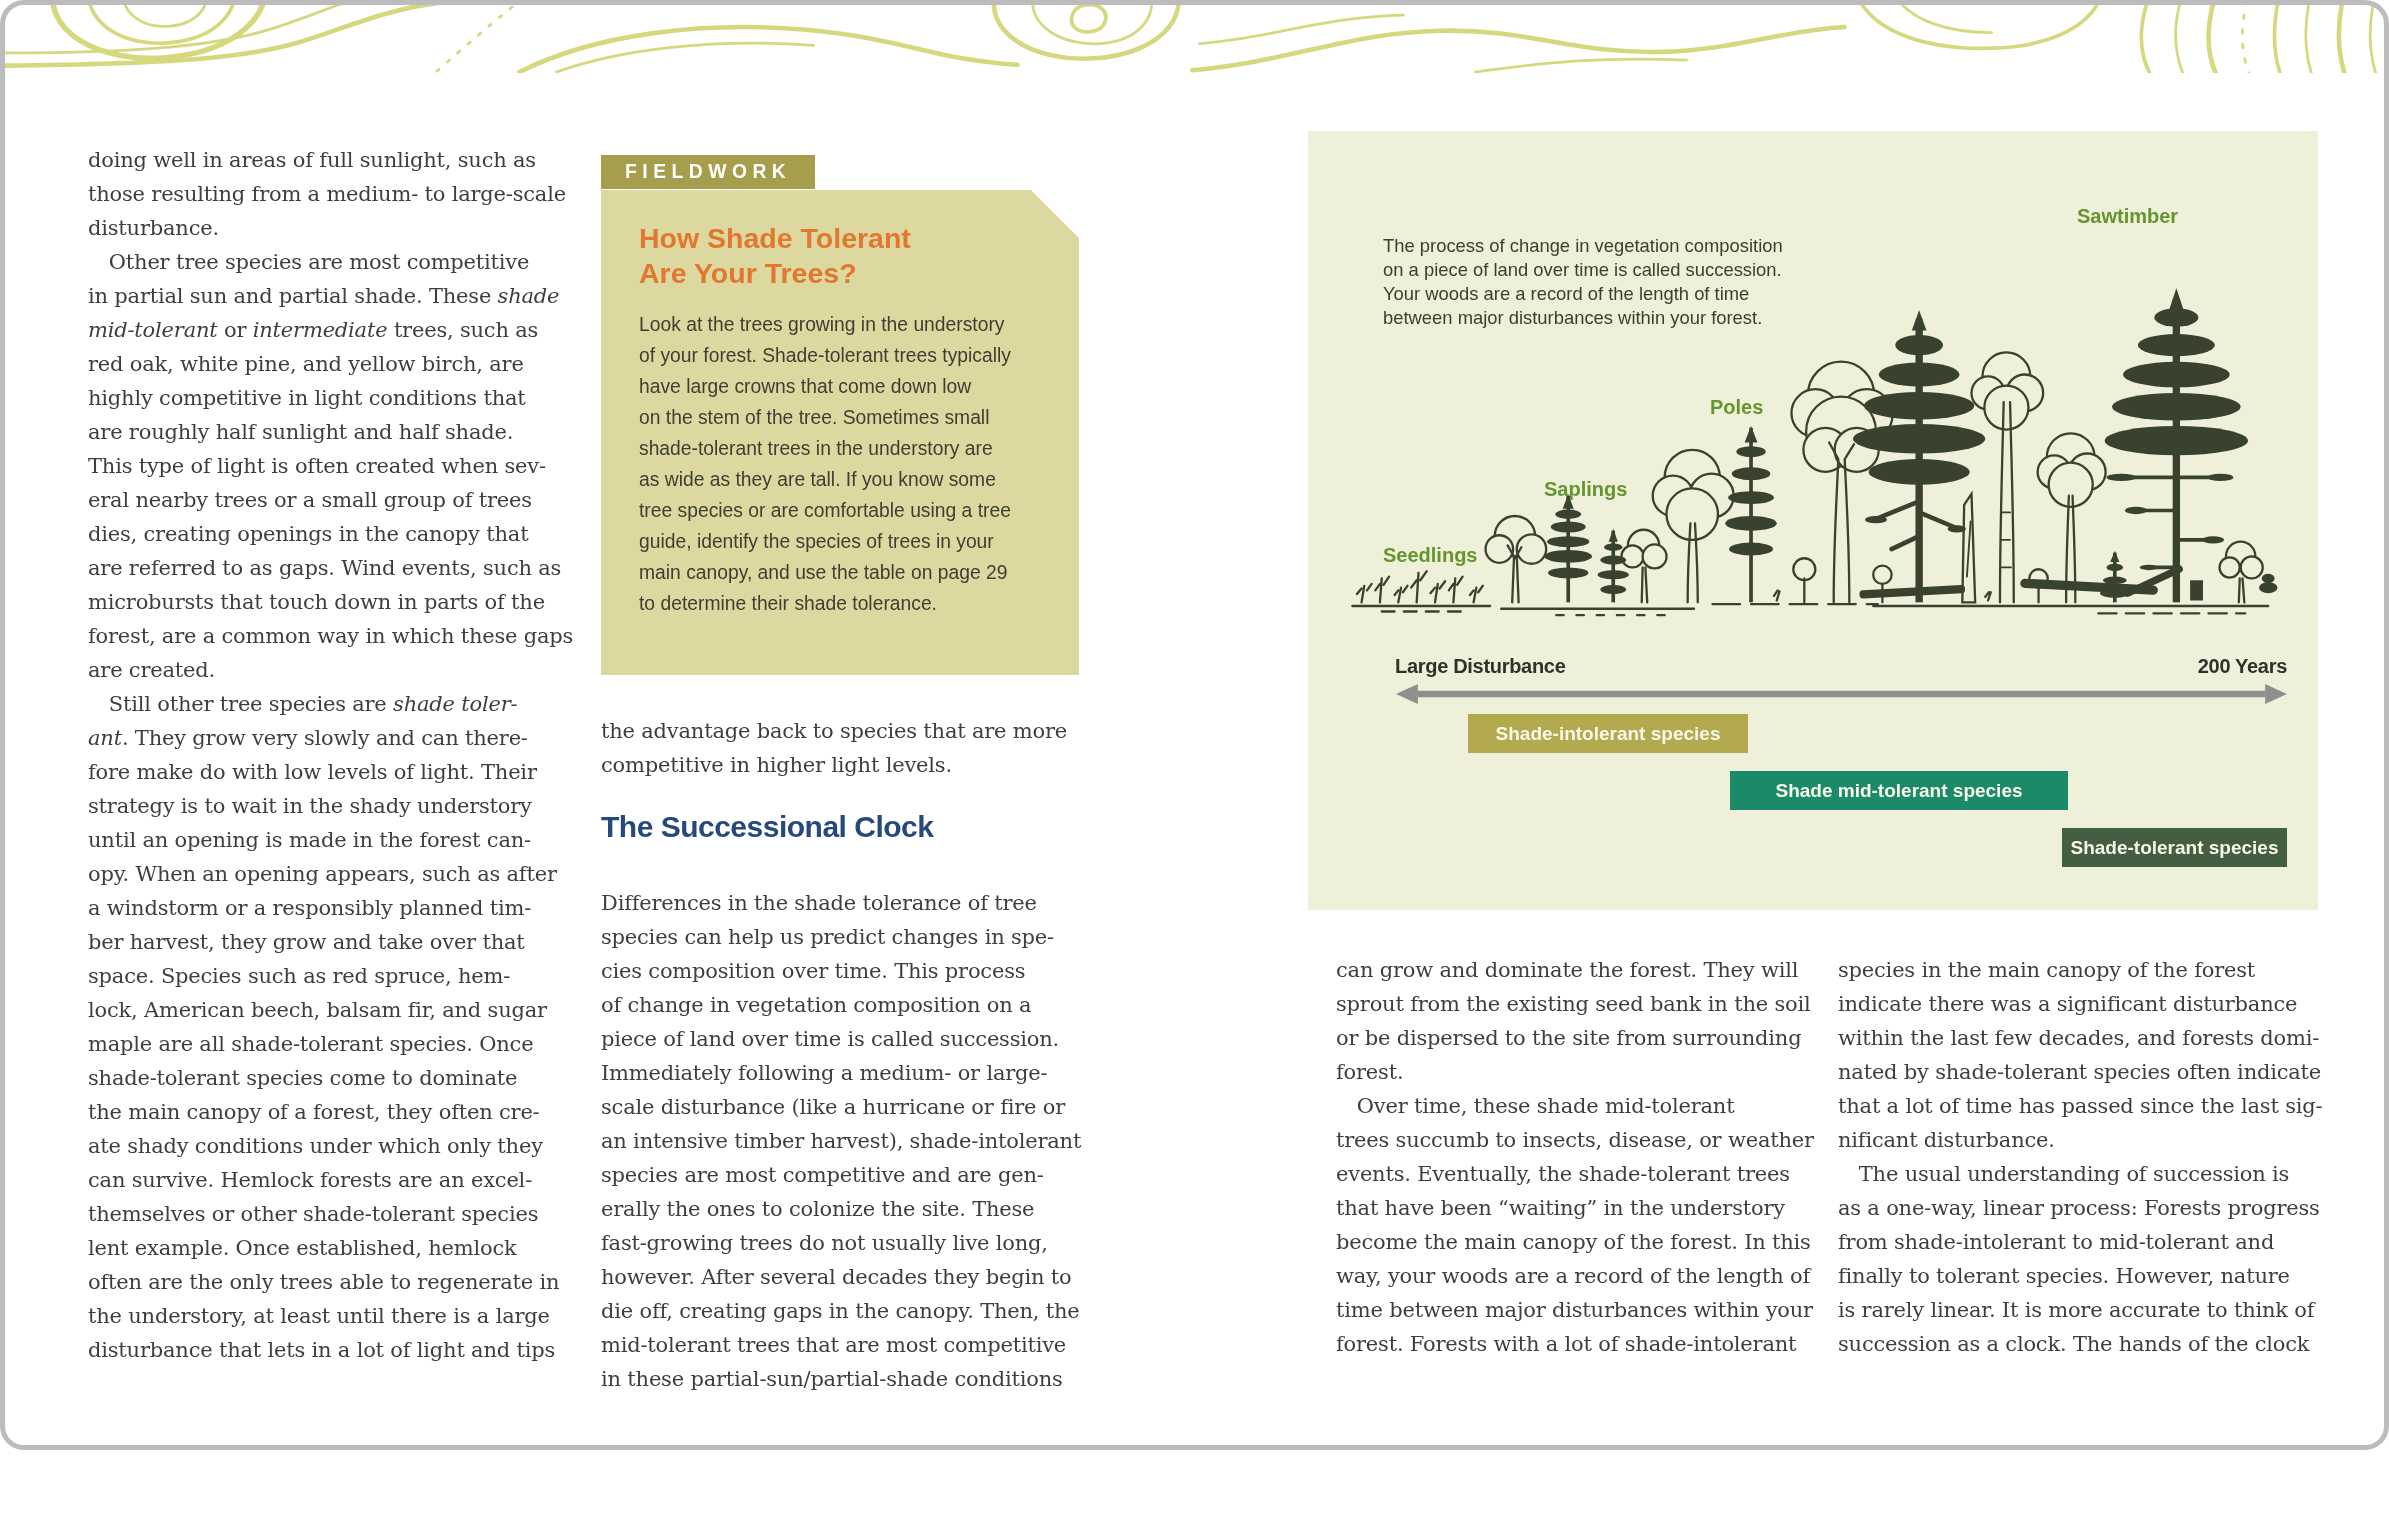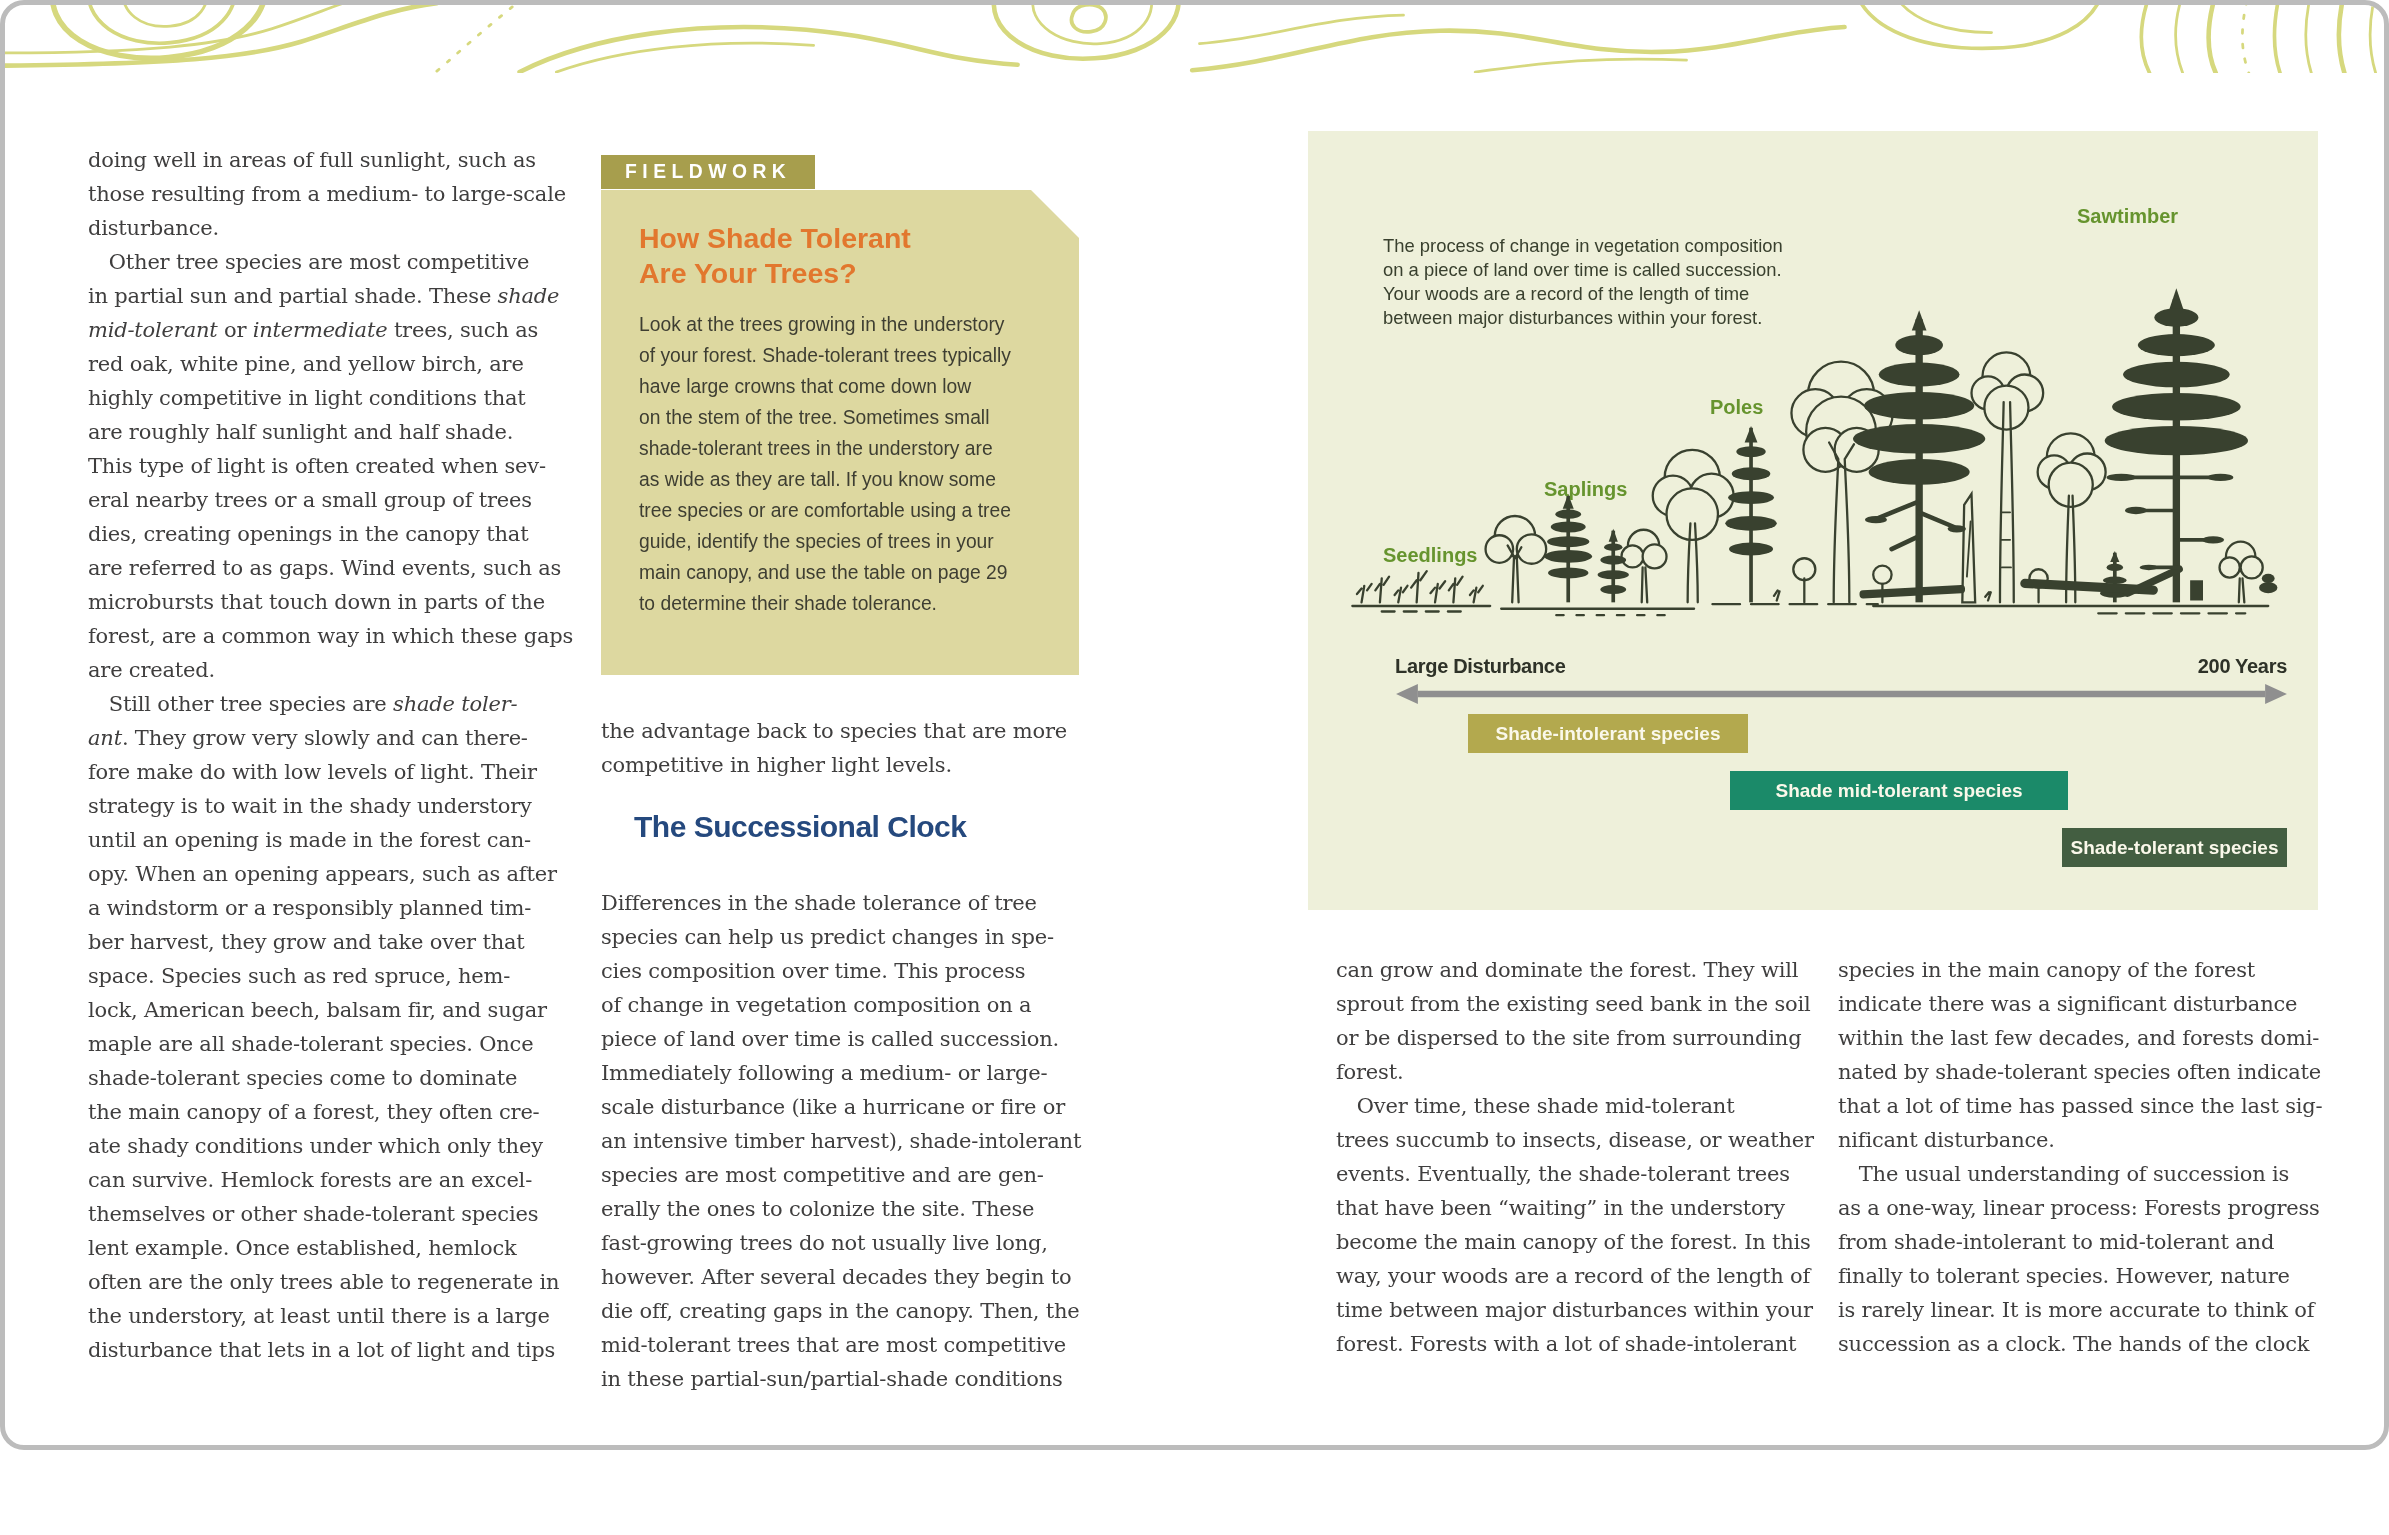--- a/index.html
+++ b/index.html
@@ -132,21 +132,21 @@
         <div class="ln">main canopy, and use the table on page 29</div>
         <div class="ln">to determine their shade tolerance.</div>
       </div>
   </div>
 
   <div class="abs serif-col" style="left:596px;top:709px;width:460px;">
       <div class="ln">the advantage back to species that are more</div>
       <div class="ln">competitive in higher light levels.</div>
     </div>
 
-  <h2 class="abs clock-heading" style="left:629px;top:805px;">The Successional Clock</h2>
+  <h2 class="abs clock-heading" style="left:596px;top:805px;">The Successional Clock</h2>
 
   <div class="abs serif-col" style="left:596px;top:857px;width:460px;margin-top:24px;">
       <div class="ln">Differences in the shade tolerance of tree</div>
       <div class="ln">species can help us predict changes in spe-</div>
       <div class="ln">cies composition over time. This process</div>
       <div class="ln">of change in vegetation composition on a</div>
       <div class="ln">piece of land over time is called succession.</div>
       <div class="ln">Immediately following a medium- or large-</div>
       <div class="ln">scale disturbance (like a hurricane or fire or</div>
       <div class="ln">an intensive timber harvest), shade-intolerant</div>

